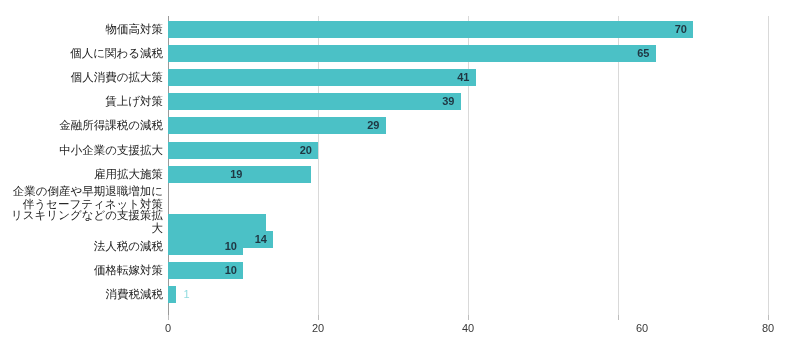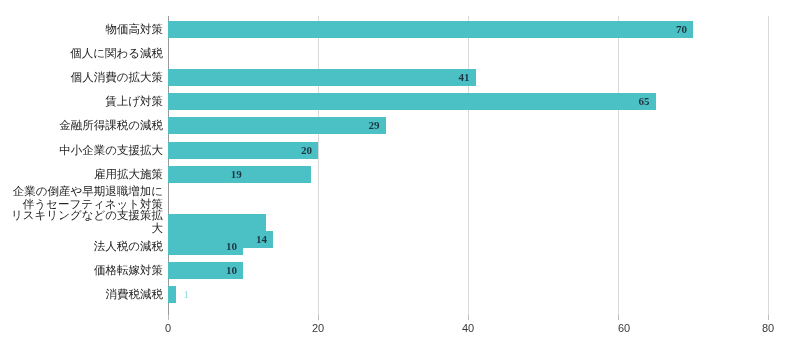--- a/index.html
+++ b/index.html
@@ -41,21 +41,20 @@
     background: #9a9a9a;
     width: 1px;
   }
 
   
   .bar-row {
     position: absolute;
     left: 0;
     right: 0;
     height: 30px;
-    font-family: Liberation Serif, serif;
   }
   .bar {
     position: absolute;
     left: 0;
     top: 0;
     height: 17px;
     background: #4bc1c6;
   }
   .bar-value {
     position: absolute;
@@ -123,30 +122,31 @@
         <div class="gridline" style="left: 150px;"></div>
         <div class="gridline" style="left: 300px;"></div>
         <div class="gridline" style="left: 450px;"></div>
         <div class="gridline" style="left: 600px;"></div>
       </div>
     <div id="bars">
         <div class="bar-row" style="top: 5px;">
           <div class="bar" style="width: 525px; background: rgb(75, 193, 198);"></div>
           <div class="bar-value inside" style="left: 0px; width: 519px;">70</div>
         </div>
-        <div class="bar-row" style="top: 29.1px; margin-top: 48px;">
+        <div class="bar-row" style="top: 29.1px;">
           <div class="bar" style="width: 487.5px; background: rgb(75, 193, 198);"></div>
           <div class="bar-value inside" style="left: 0px; width: 481.5px;">65</div>
         </div>
         <div class="bar-row" style="top: 53.2px;">
           <div class="bar" style="width: 307.5px; background: rgb(75, 193, 198);"></div>
           <div class="bar-value inside" style="left: 0px; width: 301.5px;">41</div>
         </div>
         <div class="bar-row" style="top: 77.3px;">
           <div class="bar" style="width: 292.5px; background: rgb(75, 193, 198);"></div>
+          <div class="bar-value inside" style="left: 0px; width: 286.5px;">39</div>
         </div>
         <div class="bar-row" style="top: 101.4px;">
           <div class="bar" style="width: 217.5px; background: rgb(75, 193, 198);"></div>
           <div class="bar-value inside" style="left: 0px; width: 211.5px;">29</div>
         </div>
         <div class="bar-row" style="top: 125.5px;">
           <div class="bar" style="width: 150px; background: rgb(75, 193, 198);"></div>
           <div class="bar-value inside" style="left: 0px; width: 144px;">20</div>
         </div>
         <div class="bar-row" style="top: 149.6px;">
@@ -195,17 +195,17 @@
       <div class="axis-tick" style="left: 168px;"></div>
       <div class="axis-tick" style="left: 318px;"></div>
       <div class="axis-tick" style="left: 468px;"></div>
       <div class="axis-tick" style="left: 618px;"></div>
       <div class="axis-tick" style="left: 768px;"></div>
     </div>
   <div id="x-axis-labels">
       <div class="x-tick-label" style="left: 0px;">0</div>
       <div class="x-tick-label" style="left: 150px;">20</div>
       <div class="x-tick-label" style="left: 300px;">40</div>
-      <div class="x-tick-label" style="left: 456px; text-align: center;">60</div>
+      <div class="x-tick-label" style="left: 474px; text-align: center;">60</div>
       <div class="x-tick-label" style="left: 600px; text-align: center;">80</div>
     </div>
 
 </div>
 
 </body></html>

